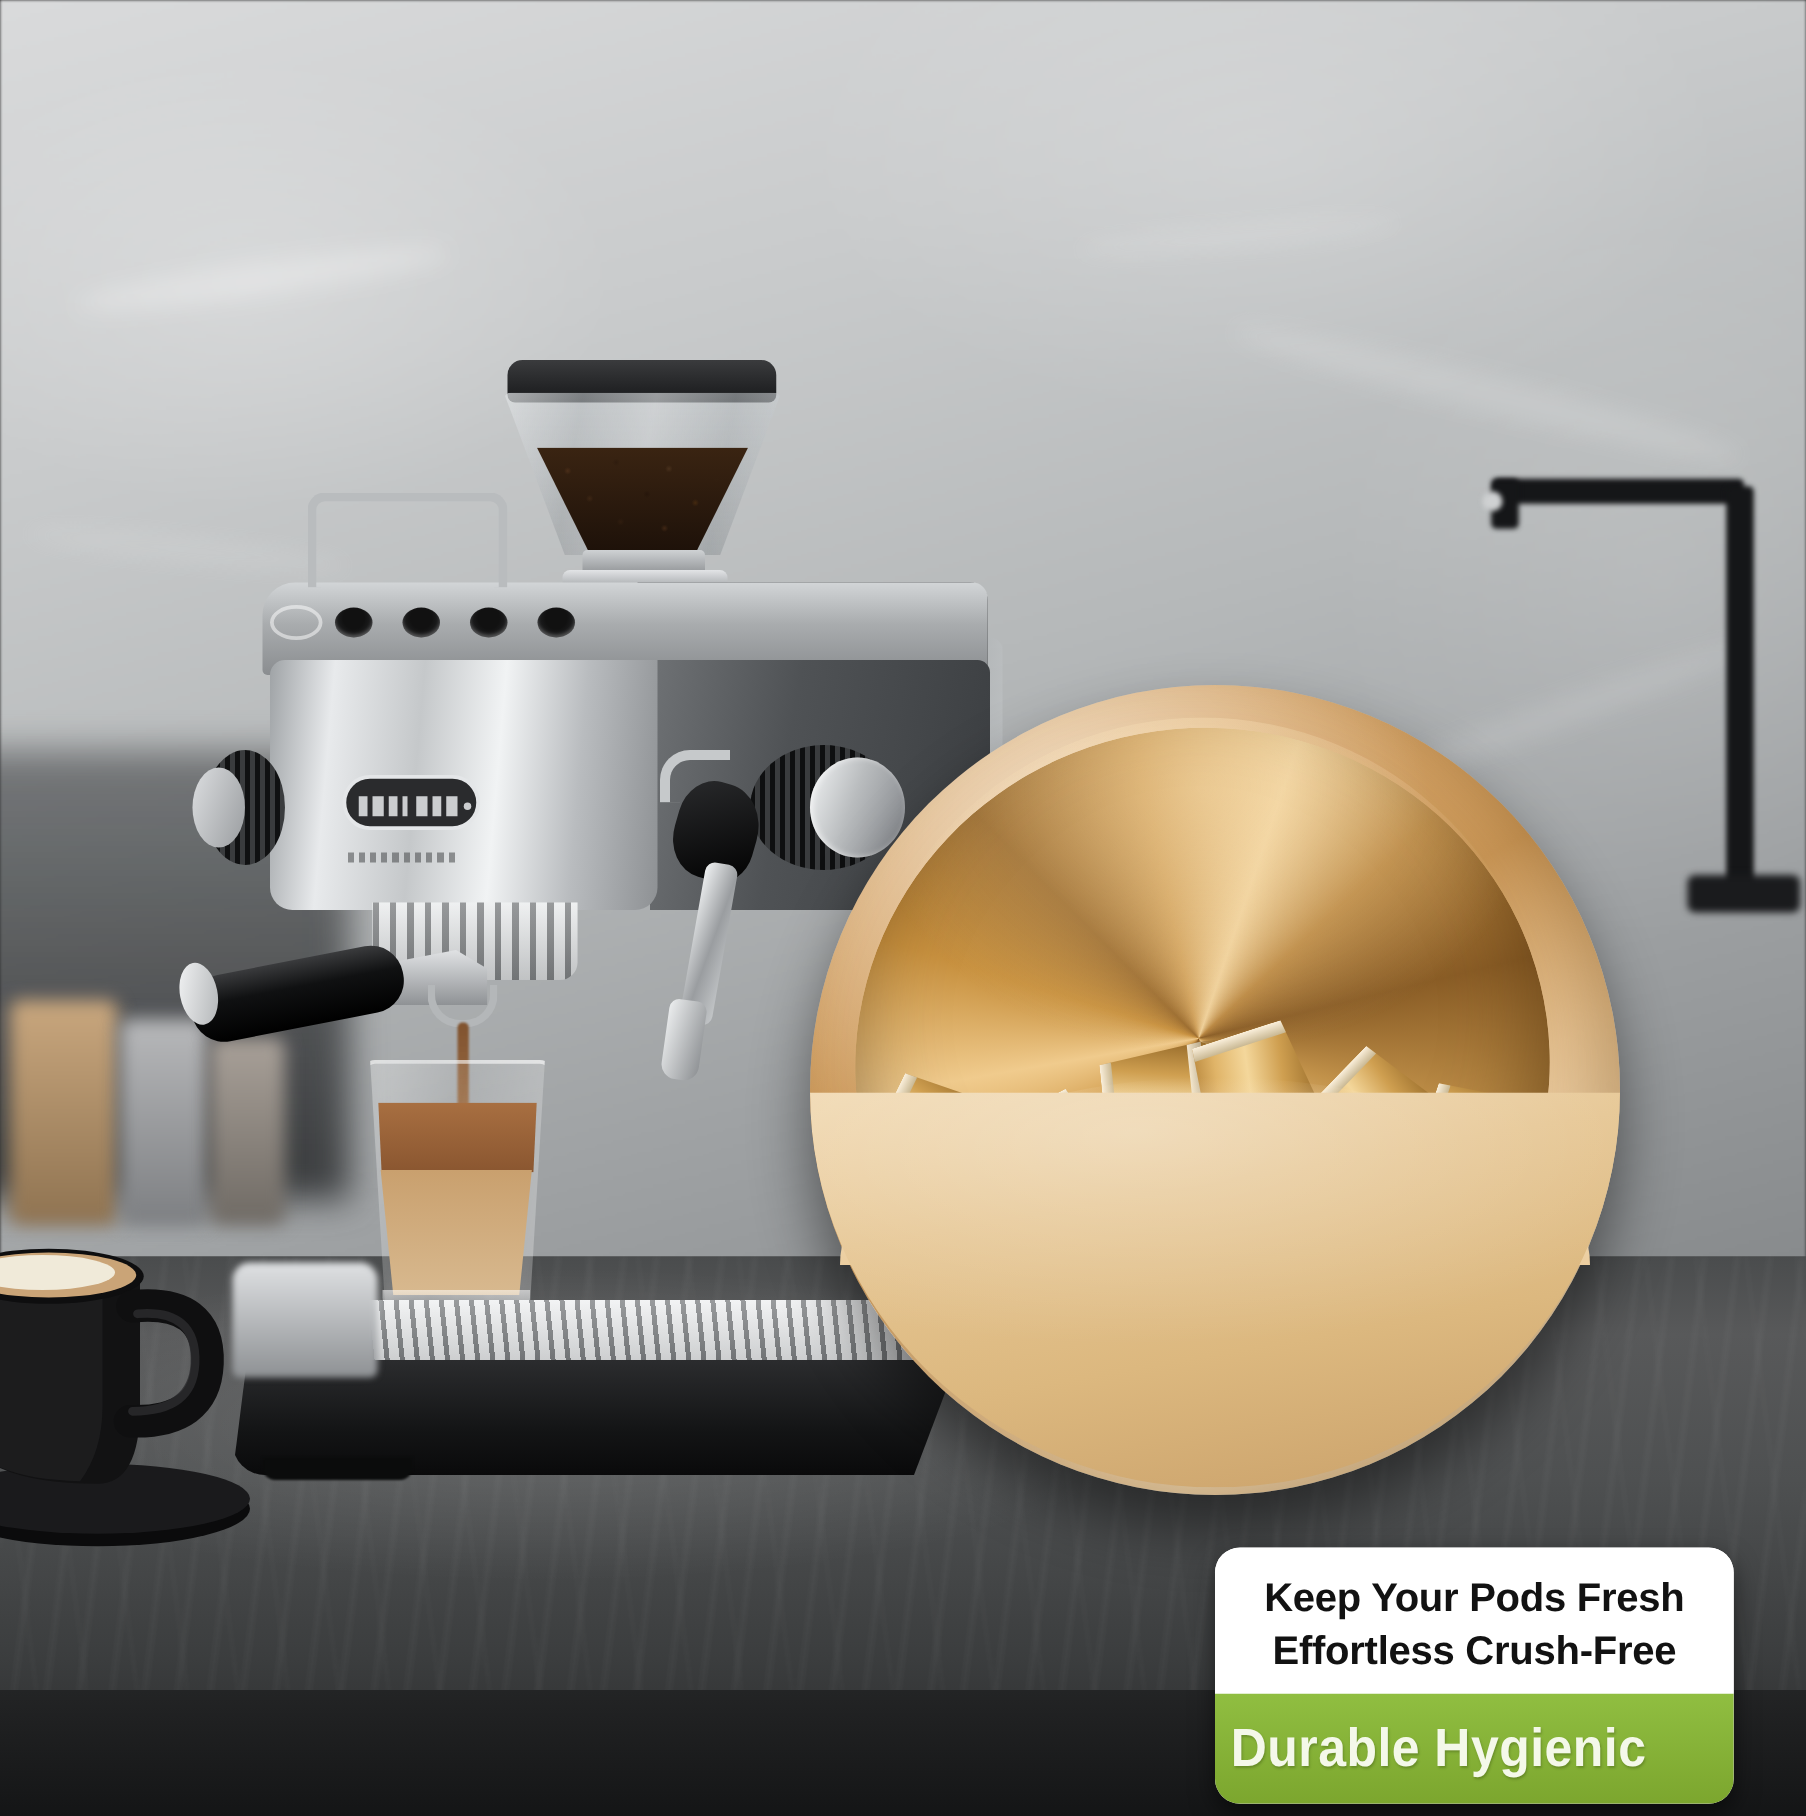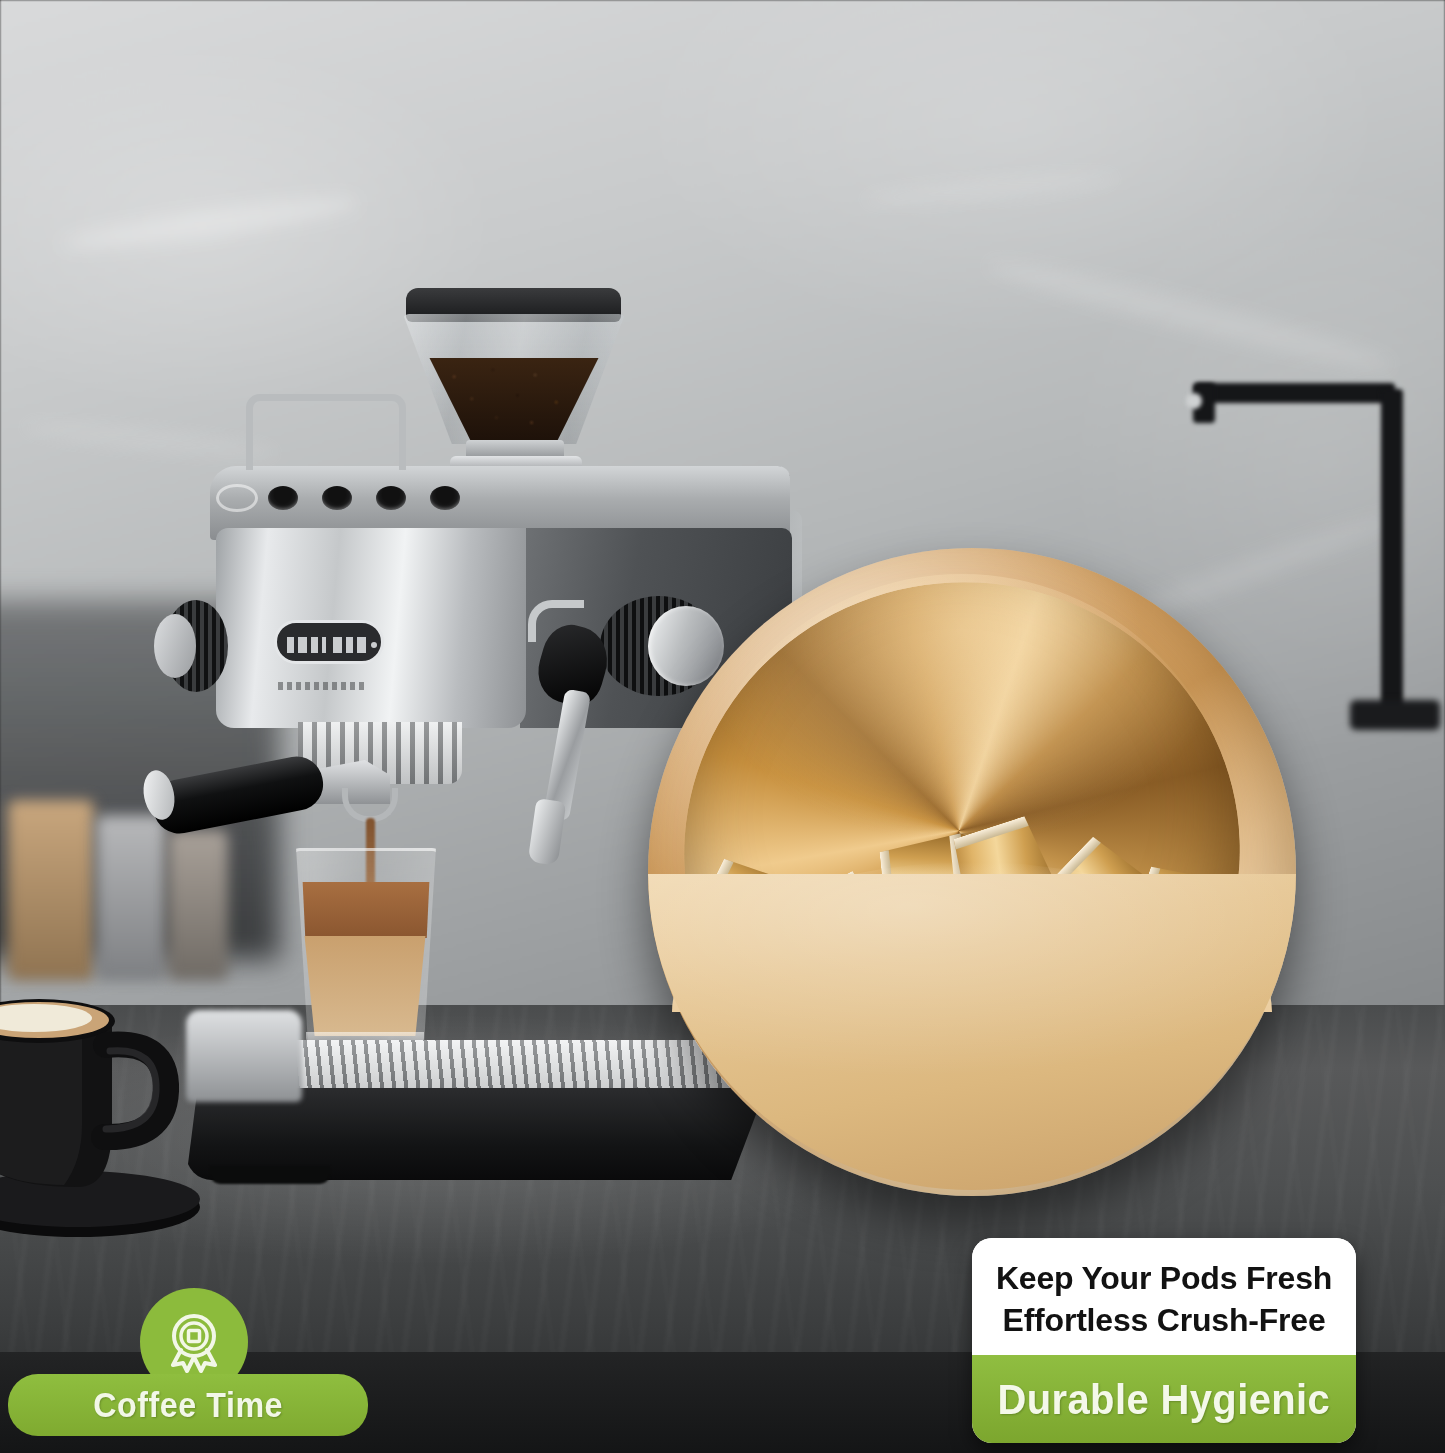--- a/index.html
+++ b/index.html
@@ -469,42 +469,42 @@
     display:flex; align-items:center; justify-content:center;
   }
   .badge-label {
     font-size:35px; font-weight:bold; color:#f2f7e7;
     transform:scaleX(.92); letter-spacing:.6px;
     text-shadow:1px 1px 2px rgba(40,60,10,.3);
   }
 
   
   .callout {
-    position:absolute; left:972px; top:1238px; width:384px; height:205px;
+    position:absolute; left:972px; top:1238px; width:415px; height:205px;
     border-radius:20px;
     overflow:hidden;
     box-shadow:0 8px 20px rgba(0,0,0,.5);
     background:#ffffff;
   }
   .callout-top {
     height:117px;
     background:#ffffff;
     display:flex; flex-direction:column; align-items:center; justify-content:center;
     padding-top:4px;
   }
   .callout-line {
     font-size:32px; line-height:42px;
     font-weight:bold; color:#121212;
     letter-spacing:-.2px;
     white-space:nowrap;
   }
   .callout-bottom {
     height:88px;
     background:linear-gradient(180deg,#90be41,#7ca62e);
-    display:flex; align-items:center; justify-content:center;
+    display:flex; align-items:center; justify-content:flex-start;
   }
   .callout-bottom-label {
     font-size:43px; font-weight:bold; color:#f4f8e9;
     transform:scaleX(.93); letter-spacing:.4px;
     text-shadow:1px 1px 2px rgba(40,60,10,.3);
     white-space:nowrap;
   }
 </style>
 </head>
 <body>
@@ -625,34 +625,20 @@
     <div class="capsule c7"></div>
     <div class="capsule c8 dark"></div>
     <div class="capsule c9"></div>
     <div class="capsule c10"></div>
 
     <div class="pod-lip-top"></div>
     <div class="pod-lip"></div>
   </div>
 
 
-  <div class="badge-wrap">
-    <div class="badge-circle">
-      <svg width="62" height="62" viewBox="0 0 62 62">
-        <circle cx="31" cy="25" r="20" fill="none" stroke="#f2f7e7" stroke-width="4"></circle>
-        <circle cx="31" cy="25" r="13" fill="none" stroke="#f2f7e7" stroke-width="3.5"></circle>
-        <rect x="25.5" y="19.5" width="11" height="11" rx="1.5" fill="none" stroke="#f2f7e7" stroke-width="3.5"></rect>
-        <path d="M18 39 L10 54 L20 52 L24 60 L31 46" fill="none" stroke="#f2f7e7" stroke-width="4" stroke-linejoin="round" stroke-linecap="round"></path>
-        <path d="M44 39 L52 54 L42 52 L38 60 L31 46" fill="none" stroke="#f2f7e7" stroke-width="4" stroke-linejoin="round" stroke-linecap="round"></path>
-      </svg>
-    </div>
-    <div class="badge-pill">
-      <span class="badge-label">Coffee Time</span>
-    </div>
-  </div>
 
   <div class="callout">
     <div class="callout-top">
       <div class="callout-line">Keep Your Pods Fresh</div>
       <div class="callout-line">Effortless Crush-Free</div>
     </div>
     <div class="callout-bottom">
       <span class="callout-bottom-label">Durable Hygienic</span>
     </div>
   </div>

